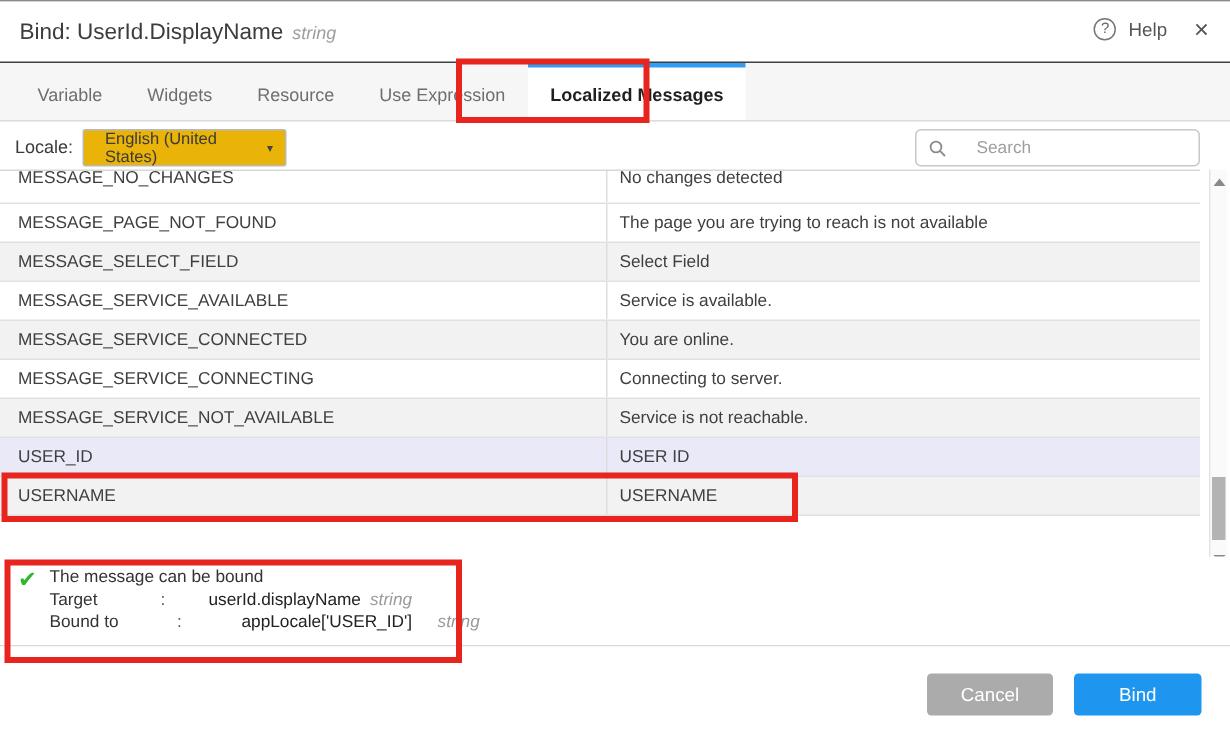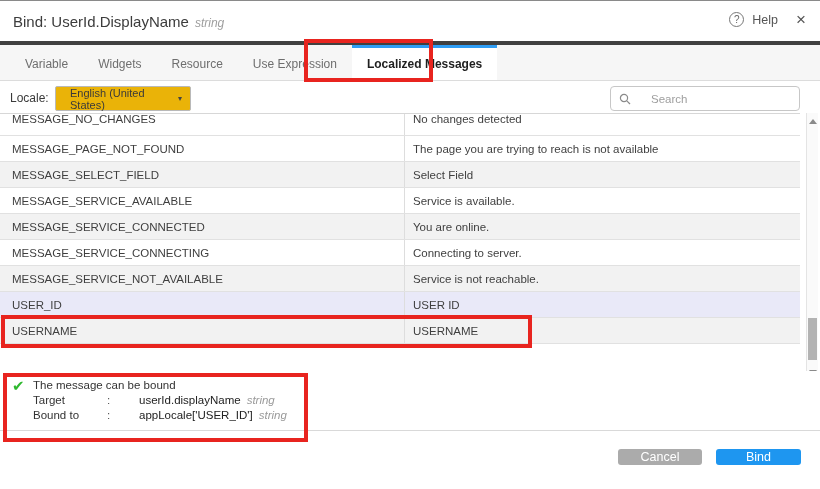--- a/index.html
+++ b/index.html
@@ -16,21 +16,21 @@
   .hdr-right { position:absolute; right:14px; top:11px; display:flex; align-items:center; gap:8px; }
   .help-circle {
     width:15px; height:15px; border:1px solid #777; border-radius:50%;
     font-size:10px; color:#666; display:flex; align-items:center; justify-content:center; cursor:pointer;
   }
   .help-label { font-size:12.5px; color:#555; cursor:pointer; }
   .close-x { font-size:17px; color:#555; margin-left:10px; cursor:pointer; line-height:15px; }
   
   .tabbar {
     position:absolute; left:0; top:40px; width:820px; height:40px;
-    background:#f6f6f6; border-top:4px solid #404040; border-bottom:1px solid #dcdcdc;
+    background:#f6f6f6; border-top:1px solid #404040; border-bottom:1px solid #dcdcdc;
     display:flex; align-items:stretch; padding-left:10px;
   }
   .tab {
     display:flex; align-items:center; padding:0 15px; font-size:12px; color:#6e6e6e;
     cursor:pointer; border-top:3px solid transparent;
   }
   .tab.active {
     background:#fff; color:#1f1f1f; font-weight:bold; border-top:3px solid #2f9df4;
   }
   
@@ -78,30 +78,30 @@
   .sb-arrow { position:absolute; left:2px; width:0; height:0; cursor:pointer; }
   .sb-up { top:6px; border-left:4px solid transparent; border-right:4px solid transparent; border-bottom:5px solid #8a8a8a; }
   .sb-down { bottom:4px; border-left:4px solid transparent; border-right:4px solid transparent; border-top:5px solid #8a8a8a; }
   .sb-thumb { position:absolute; left:1px; top:205px; width:9px; height:42px; background:#b3b3b3; cursor:pointer; }
   
   .info { position:absolute; left:0; top:370px; width:820px; height:59px; background:#fff; }
   .check-icon { position:absolute; left:12px; top:6px; font-size:15px; color:#2eb82e; font-weight:bold; }
   .info-line { position:absolute; left:33px; font-size:11.5px; color:#333; display:flex; }
   .info-status { top:8px; }
   .info-l1 { top:23px; }
-  .info-l2 { top:38px; }
+  .info-l2 { top:38px;gap:11px; }
   .il-label { width:74px; }
   .il-colon { width:32px; color:#555; }
   .il-value { color:#222; }
   .il-type { font-style:italic; color:#9a9a9a; margin-left:6px; }
   .divider { position:absolute; left:0; top:429px; width:820px; height:0; border-top:1px solid #d9d9d9; }
   
   .footer { position:absolute; left:0; top:430px; width:820px; height:59px; background:#fff; }
   .btn {
-    position:absolute; top:18px; height:16px; border:none; border-radius:3px;
+    position:absolute; top:18px; height:28px; border:none; border-radius:3px;
     color:#fff; font-size:12.5px; cursor:pointer;
     font-family:"Liberation Sans","DejaVu Sans",sans-serif;
   }
   .btn-cancel { left:618px; width:84px; background:#ababab; }
   .btn-bind { left:716px; width:85px; background:#1e96f0; }
   
   .anno { position:absolute; border:4px solid #e8241f; pointer-events:none; }
   .anno-tab { left:304px; top:38px; width:129px; height:43px; }
   .anno-row { left:1px; top:314px; width:531px; height:33px; }
   .anno-info { left:3px; top:372px; width:305px; height:69px; }

